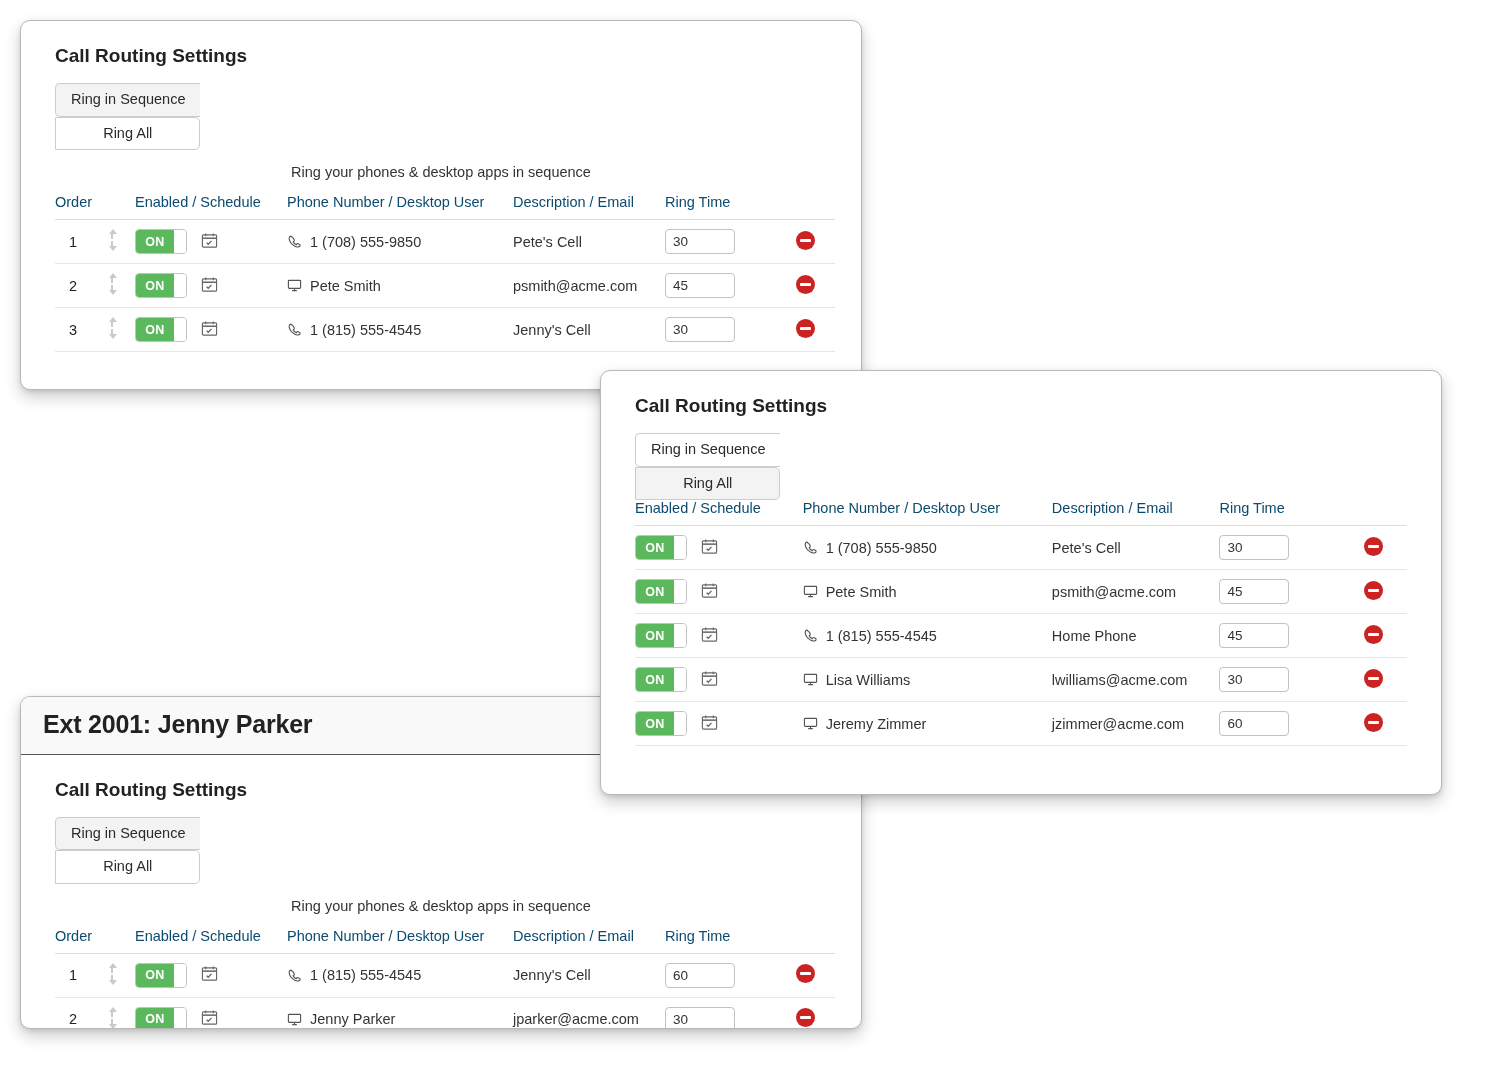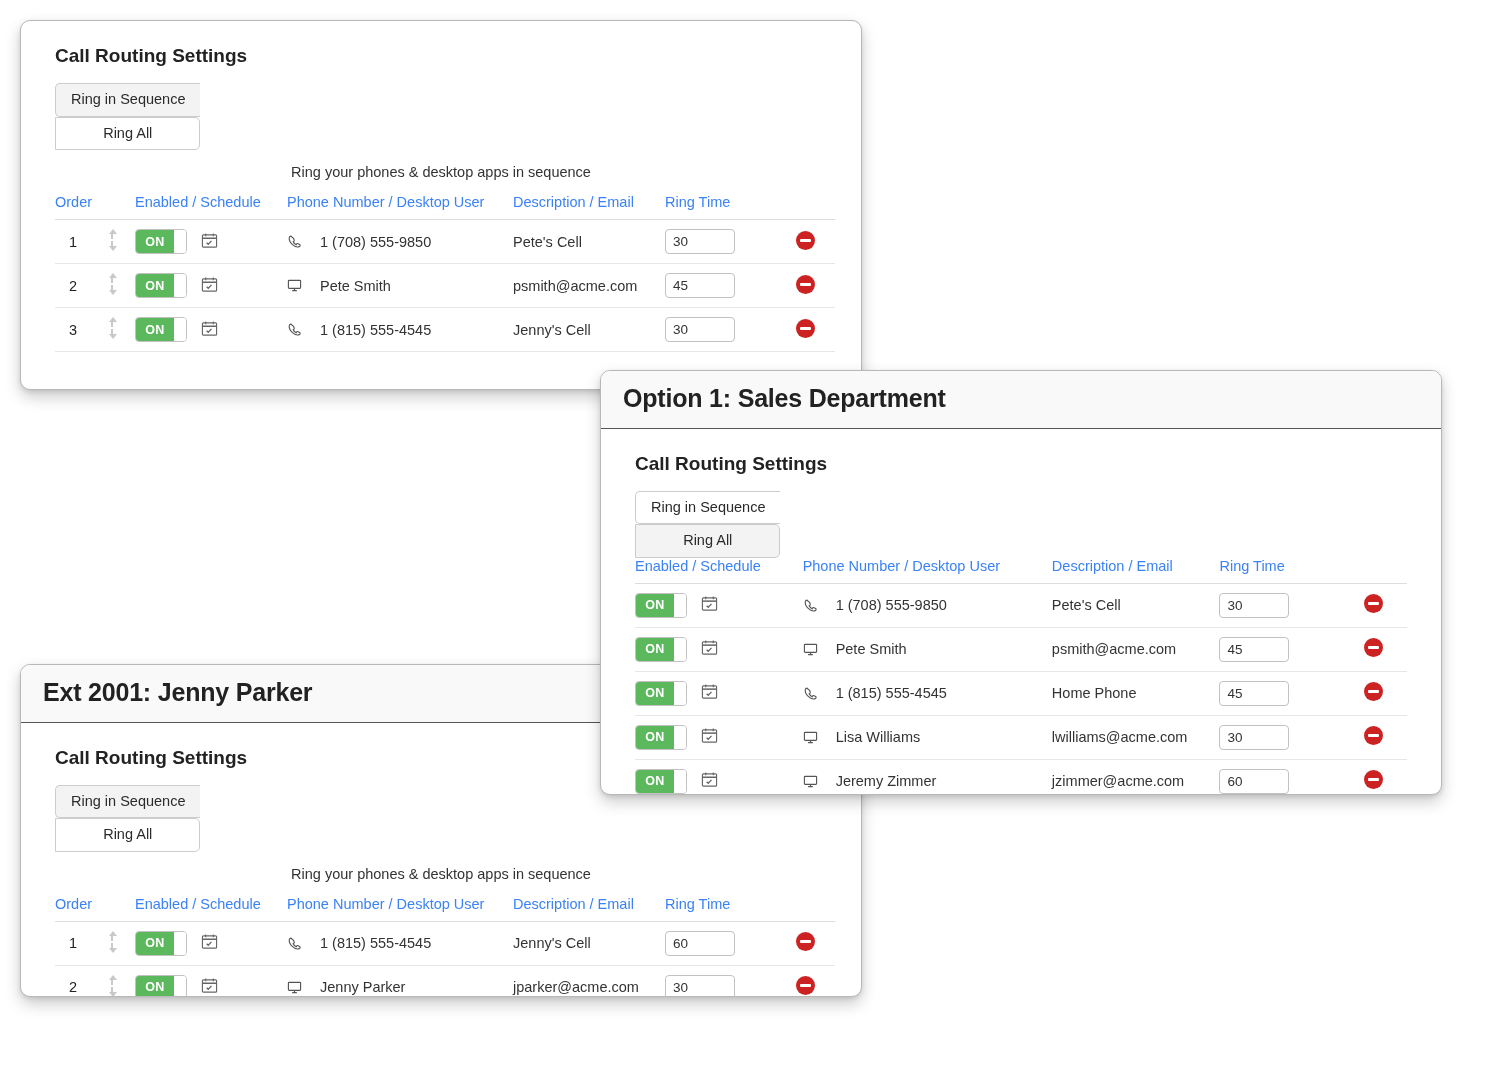--- a/index.html
+++ b/index.html
@@ -64,21 +64,21 @@
   }
 
   table.routing {
     width: 100%;
     border-collapse: collapse;
     table-layout: fixed;
   }
   table.routing th {
     font-size: 14.5px;
     font-weight: normal;
-    color: #3b82f6;
+    color: #0c4a6e;
     text-align: left;
     padding: 0 0 9px 0;
     border-bottom: 1px solid #dddddd;
     vertical-align: bottom;
   }
   table.routing td {
     font-size: 14.5px;
     color: #333333;
     padding: 9px 0 9px 0;
     border-bottom: 1px solid #e6e6e6;
@@ -138,21 +138,21 @@
     letter-spacing: 0.3px;
   }
   .toggle .knob { flex: 1; background: #ffffff; height: 100%; }
 
   .cal-icon {
     display: inline-block;
     vertical-align: middle;
     margin-left: 14px;
     cursor: pointer;
   }
-  .phone-cell { display: flex; align-items: center; gap: 18px; }
+  .phone-cell { display: flex; align-items: center; gap: 8px; }
   .type-icon { display: inline-flex; align-items: center; color: #555555; }
 
   .ring-input {
     width: 70px; height: 25px;
     border: 1px solid #c2c2c2;
     border-radius: 4px;
     background: #ffffff;
     font-family: "Liberation Sans", sans-serif;
     font-size: 13.5px;
     color: #333333;
@@ -276,23 +276,20 @@
                   </span>
                 </td>
                 <td class="c-desc">Jenny's Cell</td>
                 <td class="c-ring"><input class="ring-input" type="text" value="30" style=""></td>
                 <td class="c-del del-cell"><span class="del-btn"></span></td>
               </tr>
             </tbody>
           </table></div>
       </div>
       <div class="card" style="left: 600px; top: 370px; width: 842px; height: 425px; z-index: 3;">
-        <div class="card-header">
-          <div class="card-title">Option 1: Sales Department</div>
-        </div>
         <div class="card-body"><div class="section-title">Call Routing Settings</div><div class="btn-group">
             <button class="seg-btn first">Ring in Sequence</button>
             <button class="seg-btn last active">Ring All</button>
           </div><table class="routing">
             <thead>
               <tr>
                 <th class="c-enabled">Enabled / Schedule</th>
                 <th class="c-target">Phone Number / Desktop User</th>
                 <th class="c-desc">Description / Email</th>
                 <th class="c-ring">Ring Time</th>
@@ -419,21 +416,21 @@
                     <span>Jeremy Zimmer</span>
                   </span>
                 </td>
                 <td class="c-desc">jzimmer@acme.com</td>
                 <td class="c-ring"><input class="ring-input" type="text" value="60" style=""></td>
                 <td class="c-del del-cell"><span class="del-btn"></span></td>
               </tr>
             </tbody>
           </table></div>
       </div>
-      <div class="card" style="left: 20px; top: 664px; width: 842px; height: 333px; z-index: 2;">
+      <div class="card" style="left: 20px; top: 696px; width: 842px; height: 333px; z-index: 2;">
         <div class="card-header">
           <div class="card-title">Ext 2001: Jenny Parker</div>
         </div>
         <div class="card-body"><div class="section-title">Call Routing Settings</div><div class="btn-group">
             <button class="seg-btn first active">Ring in Sequence</button>
             <button class="seg-btn last">Ring All</button>
           </div><div class="hint">Ring your phones &amp; desktop apps in sequence</div><table class="routing">
             <thead>
               <tr>
                 <th class="c-order">Order</th>

